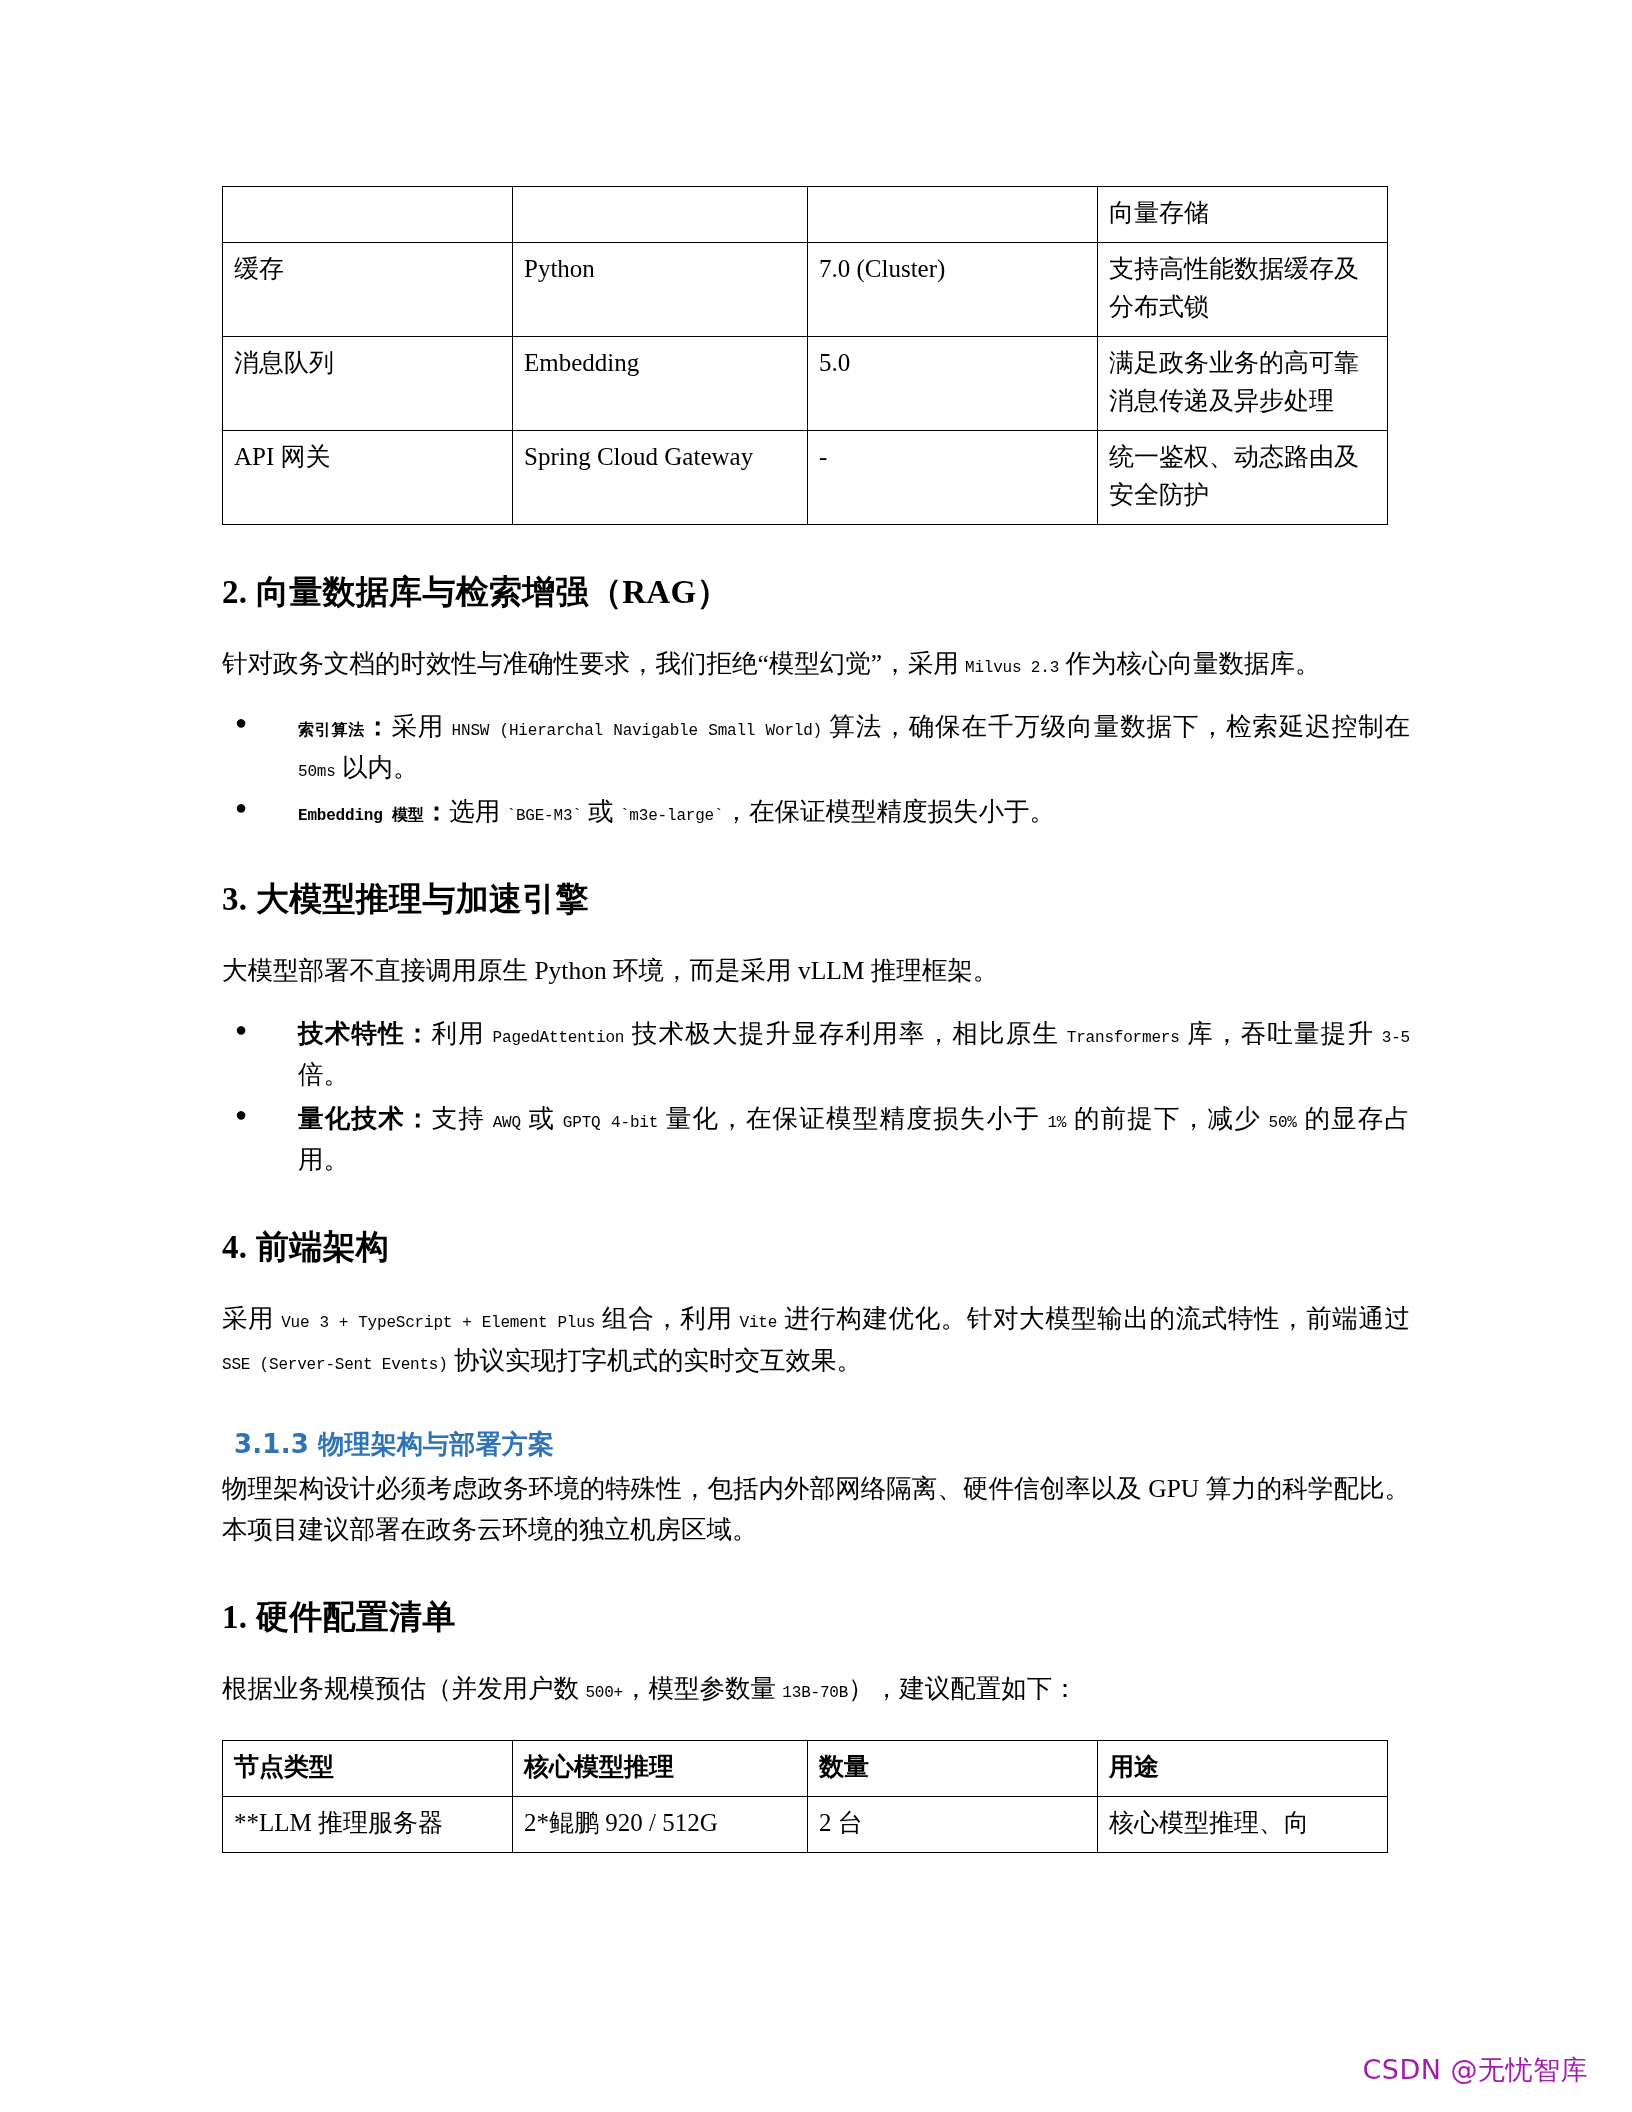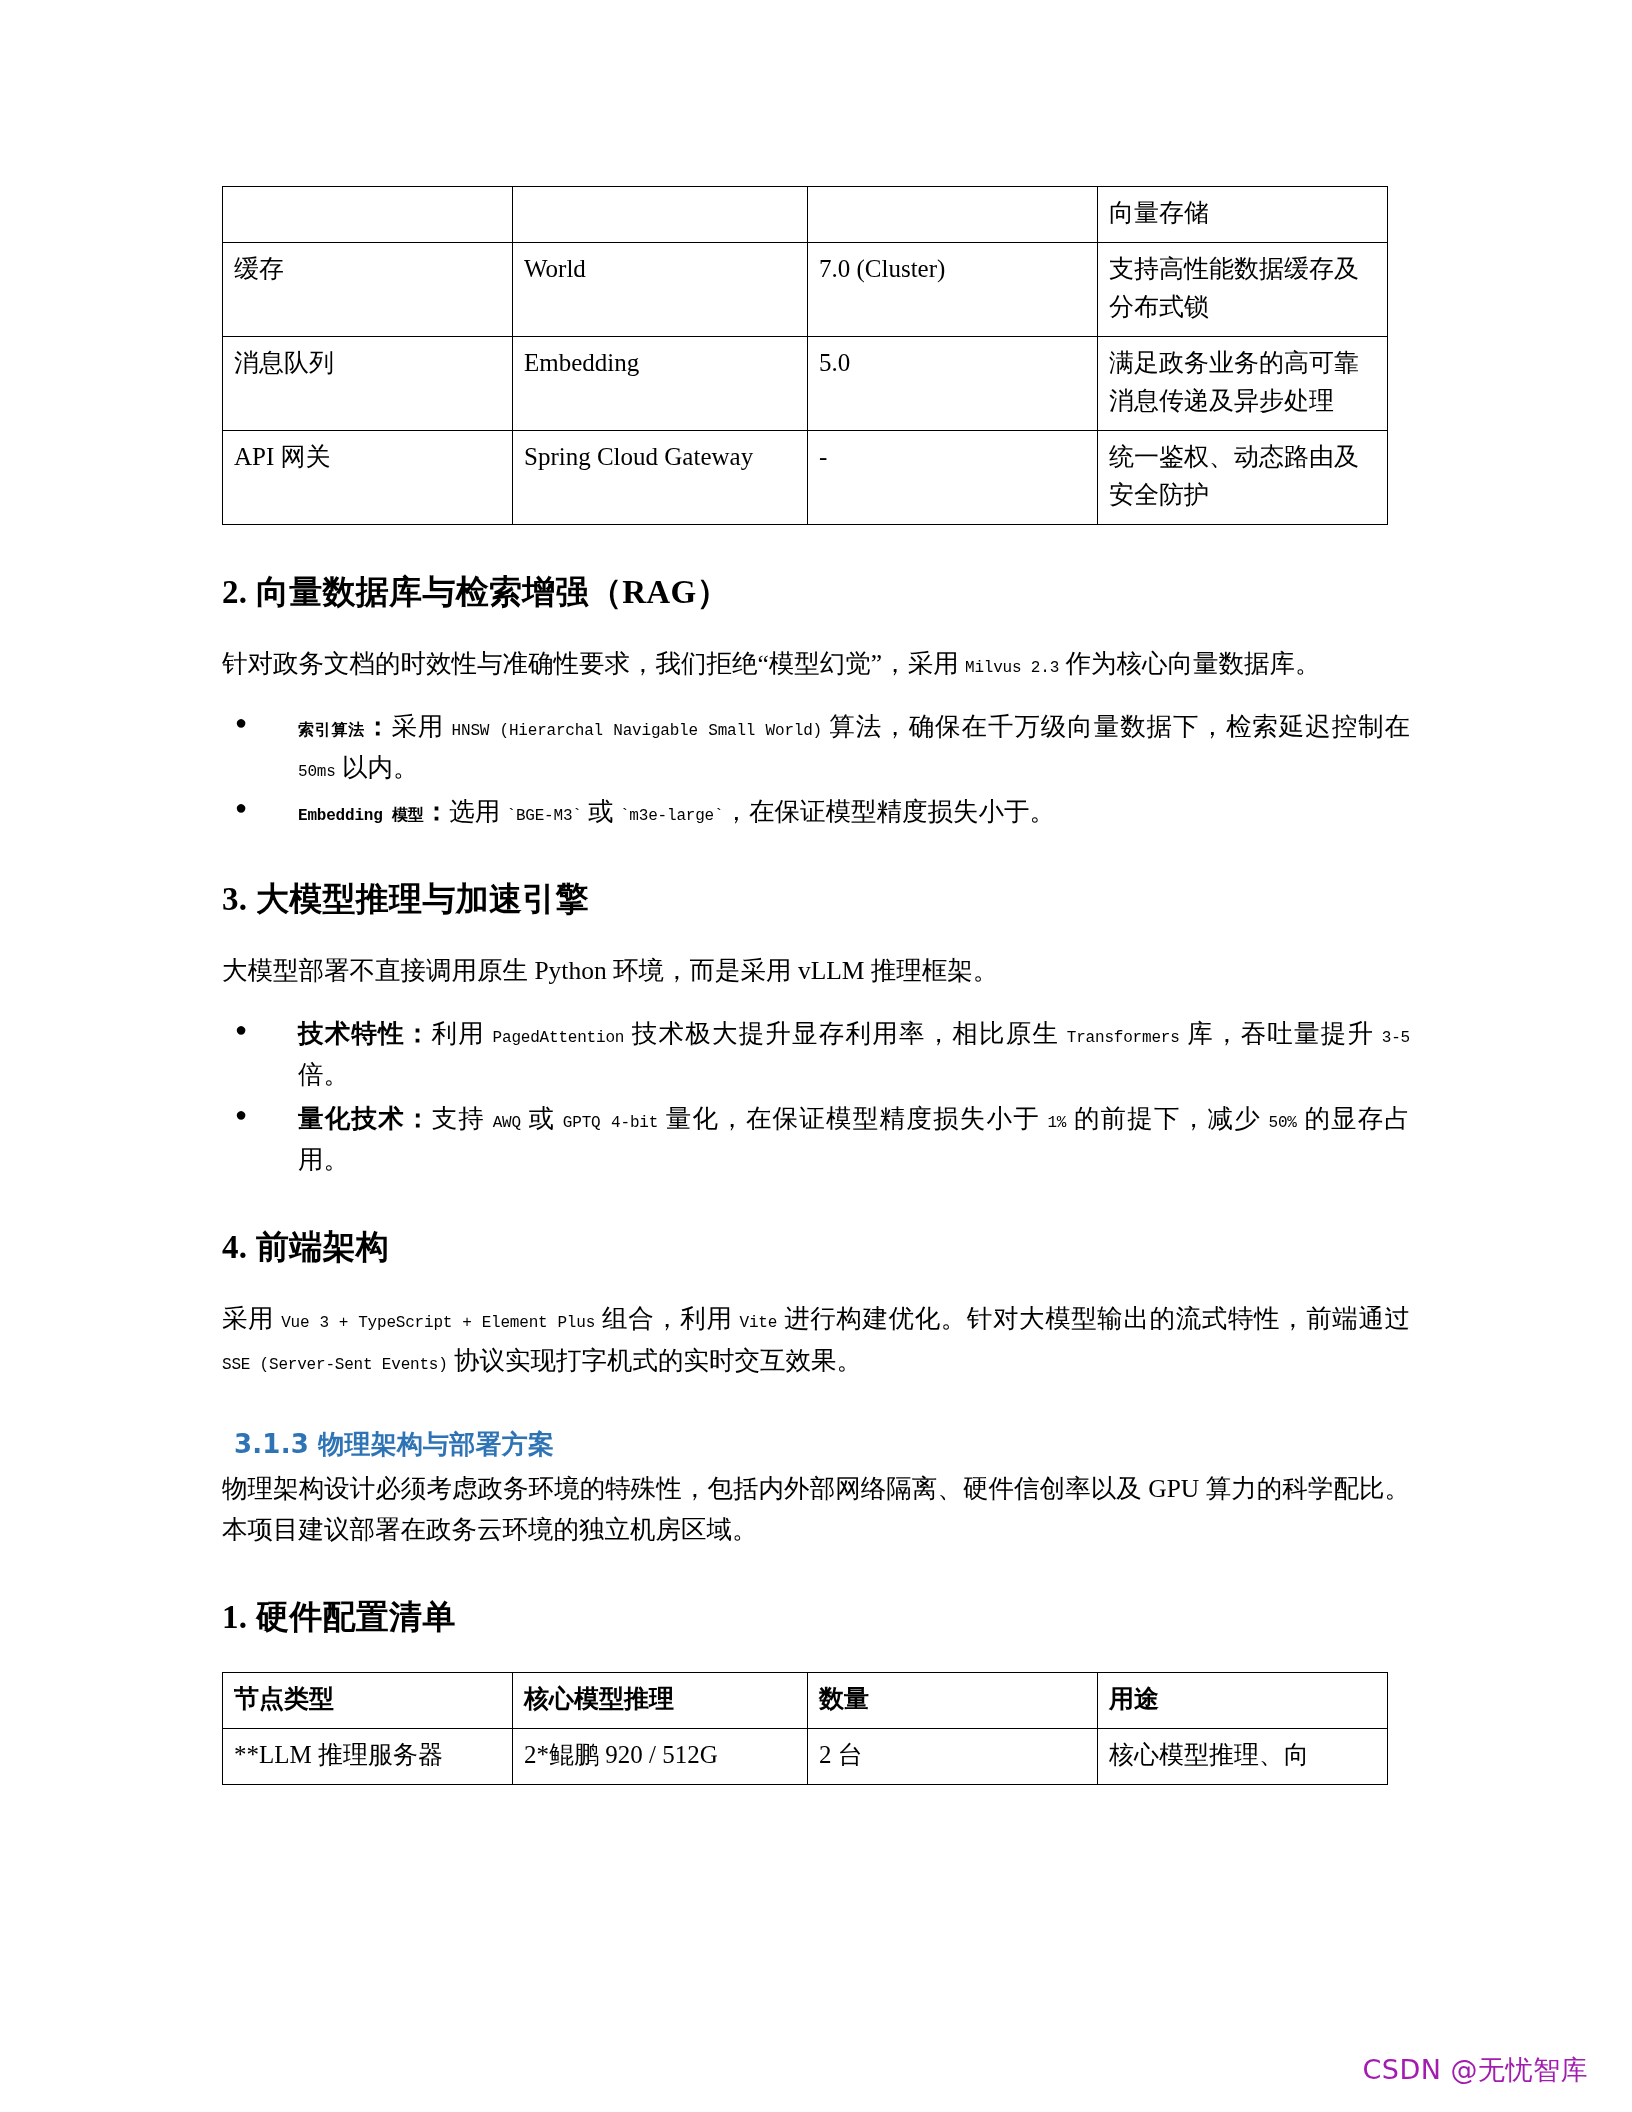--- a/index.html
+++ b/index.html
@@ -138,21 +138,21 @@
       </colgroup>
       <tbody>
         <tr>
           <td></td>
           <td></td>
           <td></td>
           <td>向量存储</td>
         </tr>
         <tr>
           <td>缓存</td>
-          <td>World</td>
+          <td>Python</td>
           <td>7.0 (Cluster)</td>
           <td>支持高性能数据缓存及分布式锁</td>
         </tr>
         <tr>
           <td>消息队列</td>
           <td>Embedding</td>
           <td>5.0</td>
           <td>满足政务业务的高可靠消息传递及异步处理</td>
         </tr>
         <tr>
@@ -193,20 +193,21 @@
     <div class="h-num">4.  前端架构</div>
 
     <p class="body"><span>采用 </span><span class="mono">Vue 3 + TypeScript + Element Plus</span><span> 组合，利用 </span><span class="mono">Vite</span><span> 进行构建优化。针对大模型输出的流式特性，前端通过 </span><span class="mono">SSE (Server-Sent Events)</span><span> 协议实现打字机式的实时交互效果。</span></p>
 
     <div class="h-blue">3.1.3 物理架构与部署方案</div>
 
     <p class="body tight">物理架构设计必须考虑政务环境的特殊性，包括内外部网络隔离、硬件信创率以及 GPU 算力的科学配比。本项目建议部署在政务云环境的独立机房区域。</p>
 
     <div class="h-num">1.  硬件配置清单</div>
 
+    <p class="body"><span>根据业务规模预估（并发用户数 </span><span class="mono">500+</span><span>，模型参数量 </span><span class="mono">13B-70B</span><span>），建议配置如下：</span></p>
 
     <div class="gap-md"></div>
 
     <table class="doc-table">
       <colgroup>
         <col class="c1">
           <col class="c2">
           <col class="c3">
           <col class="c4">
       </colgroup>

